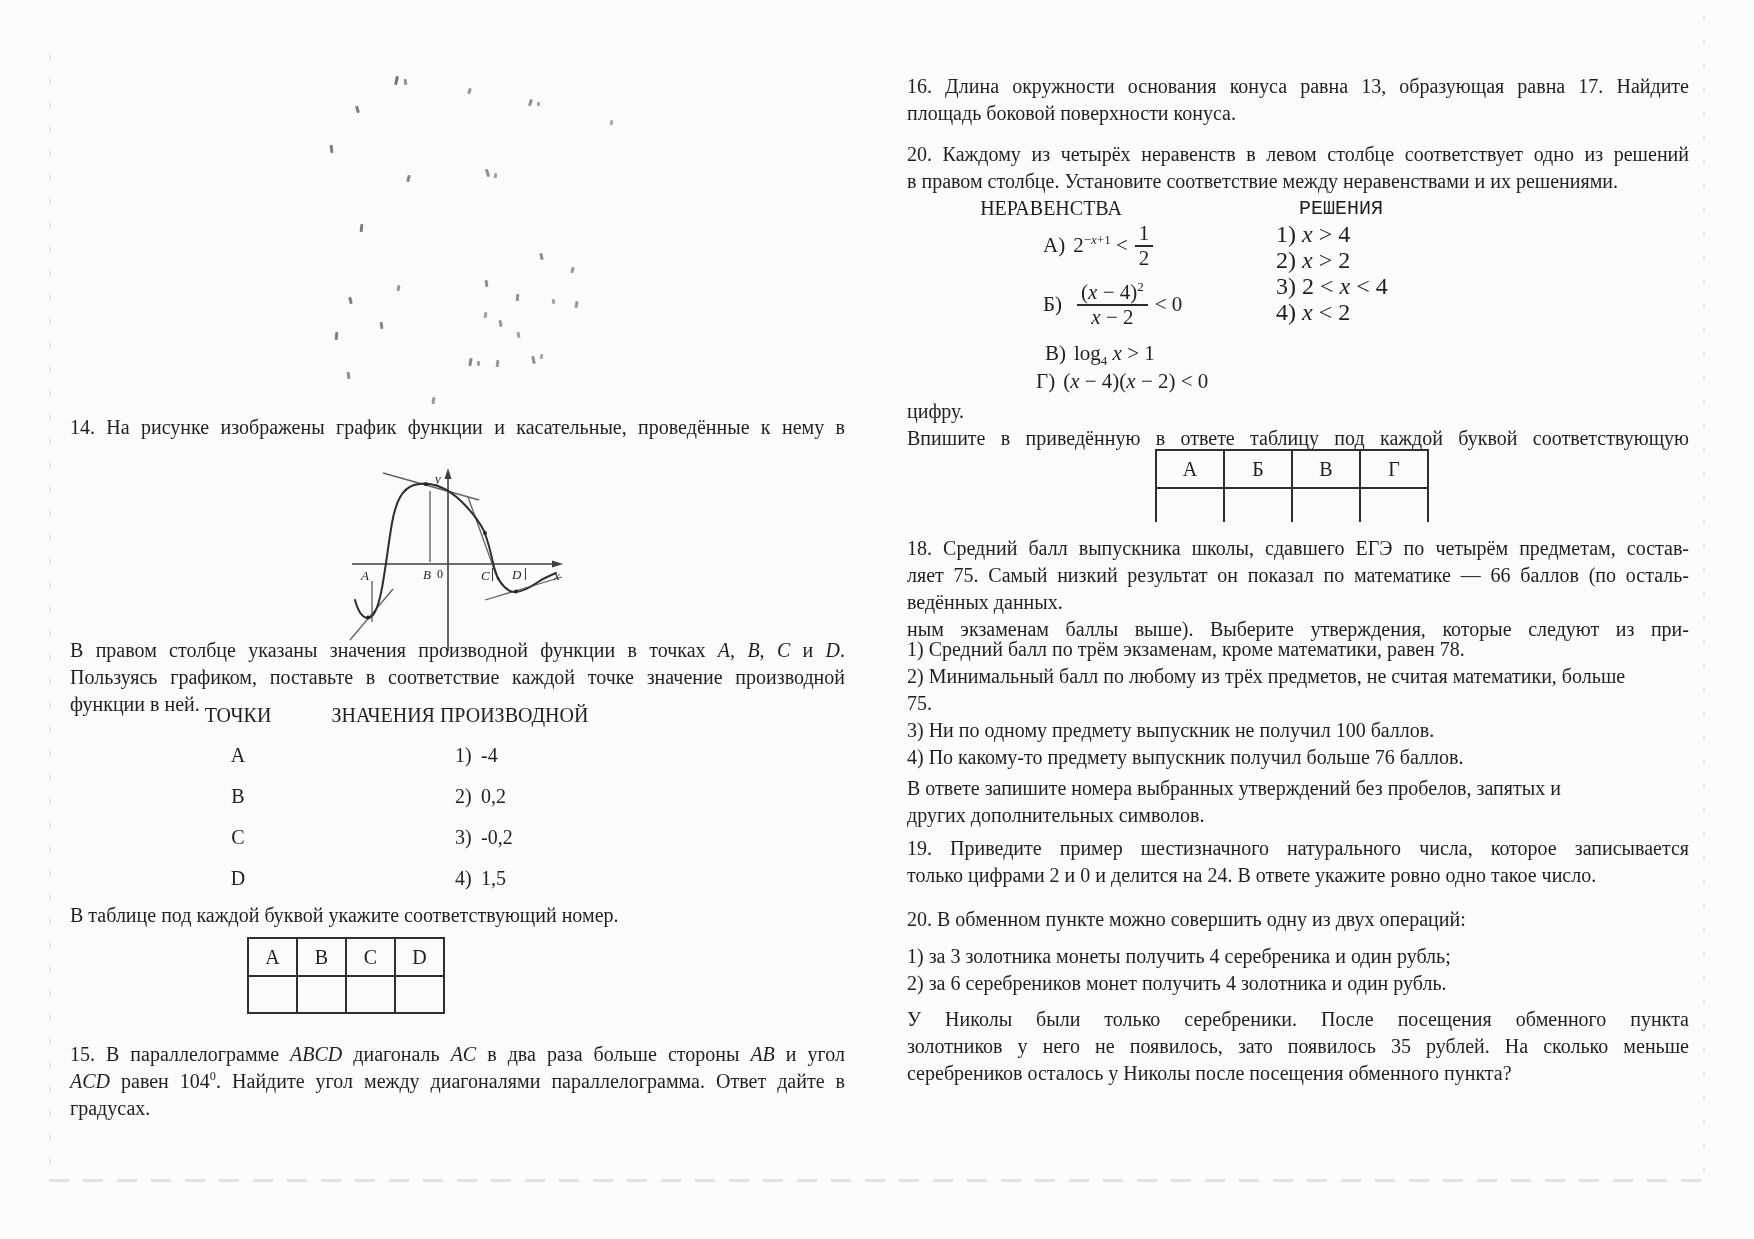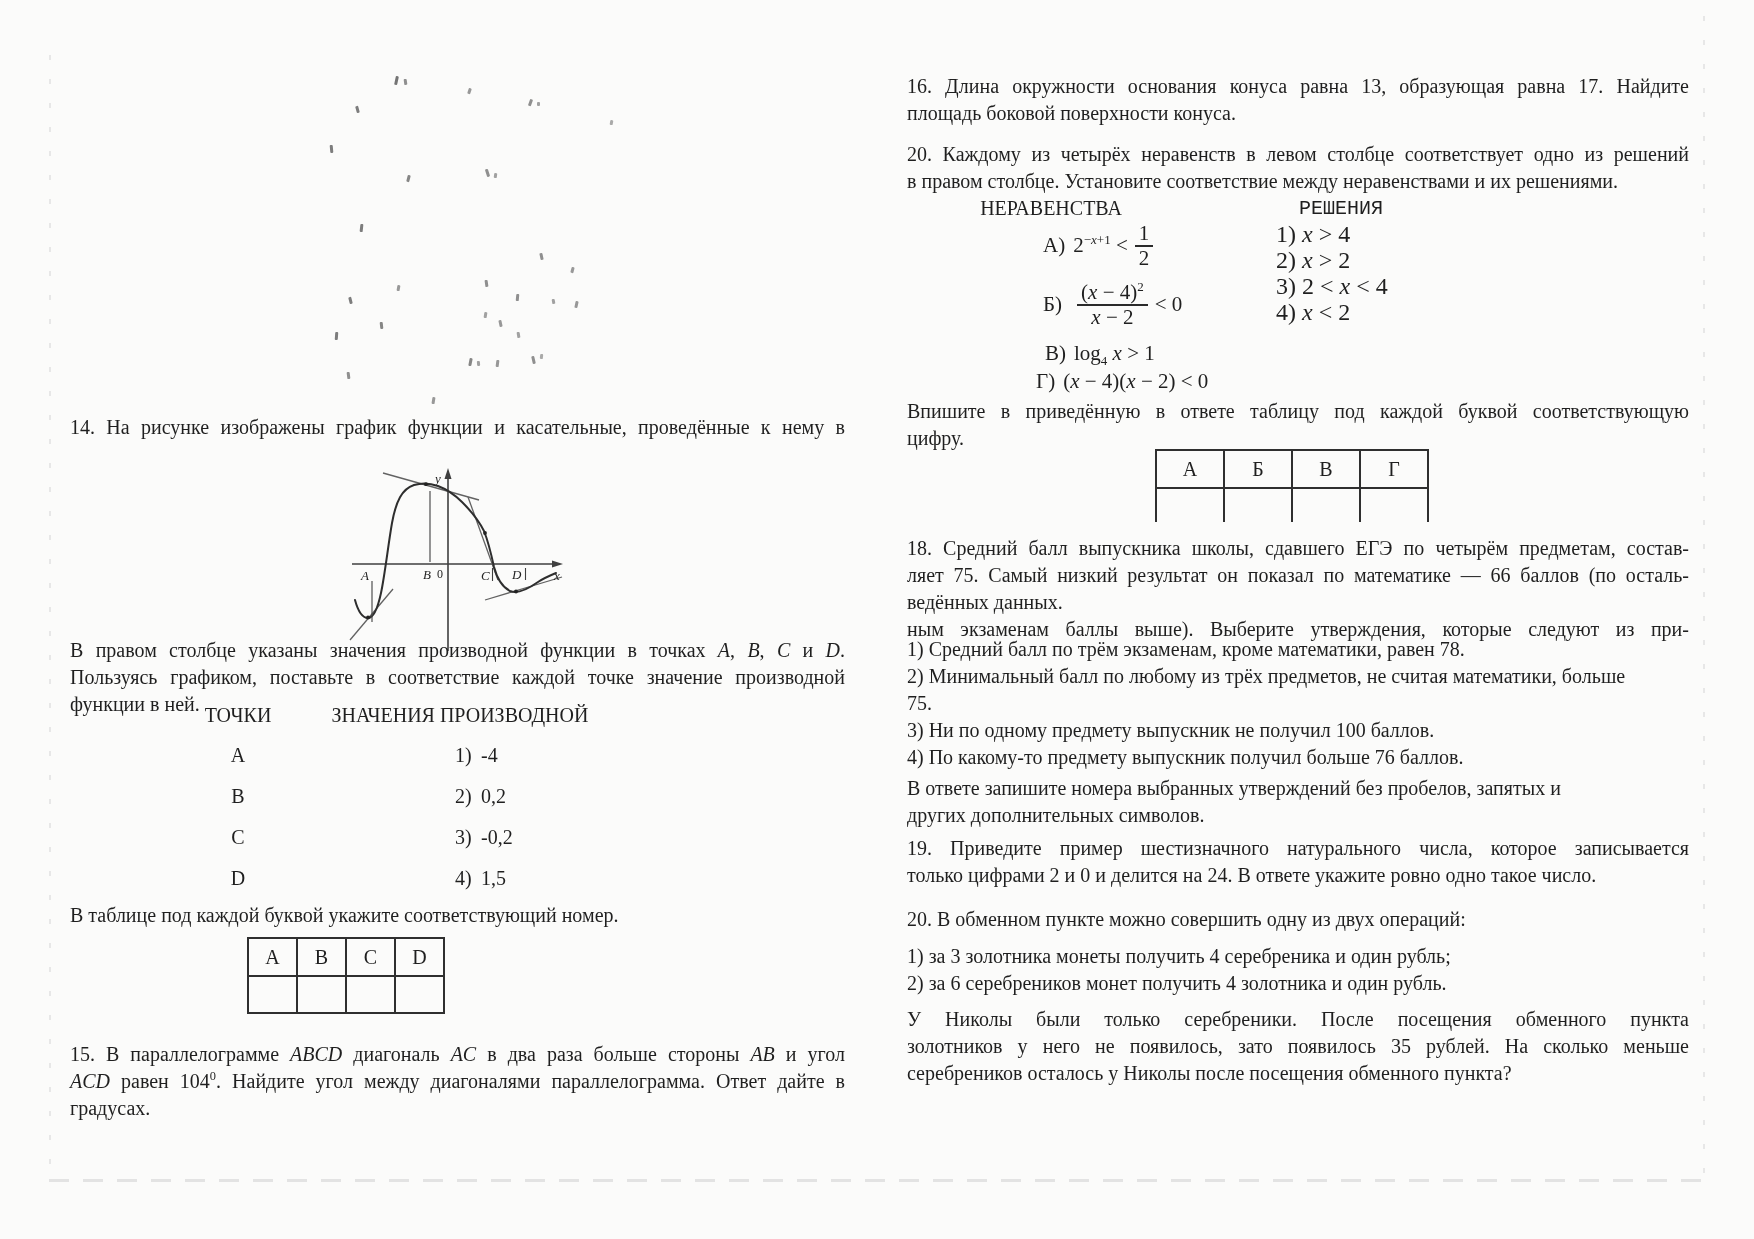--- a/index.html
+++ b/index.html
@@ -226,22 +226,22 @@
   </div>
 
   <div class="sol-col" style="left:1276px;top:221px;">
     <div>1) <i>x</i> &gt; 4</div>
     <div>2) <i>x</i> &gt; 2</div>
     <div>3) 2 &lt; <i>x</i> &lt; 4</div>
     <div>4) <i>x</i> &lt; 2</div>
   </div>
 
   <div class="para" style="left:907px;top:398px;width:782px;">
+      <div class="jline last">цифру.</div>
       <div class="jline">Впишите в приведённую в ответе таблицу под каждой буквой соответствующую</div>
-      <div class="jline last">цифру.</div>
     </div>
 
   <table class="ans t-right" style="left:1155px;top:449px;">
     <tbody>
         <tr>
       <td>А</td>
       <td>Б</td>
       <td>В</td>
       <td>Г</td>
     </tr>

